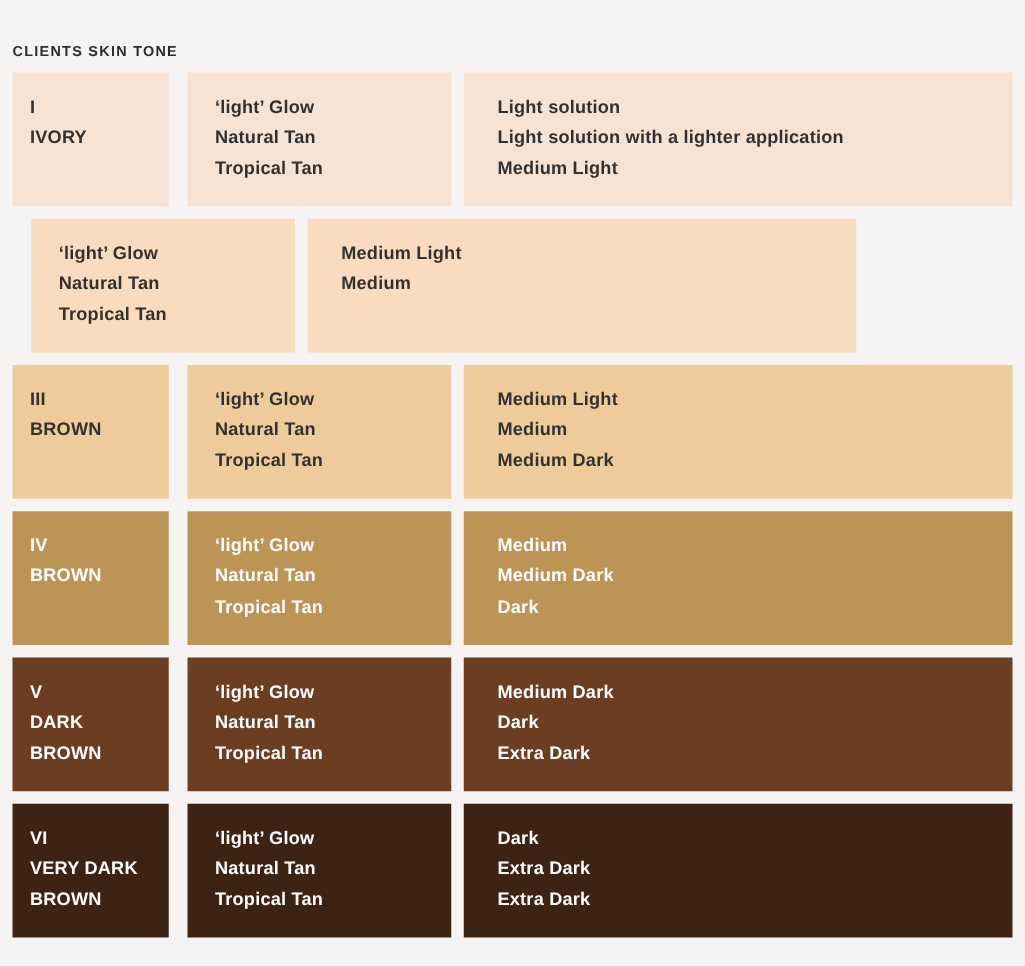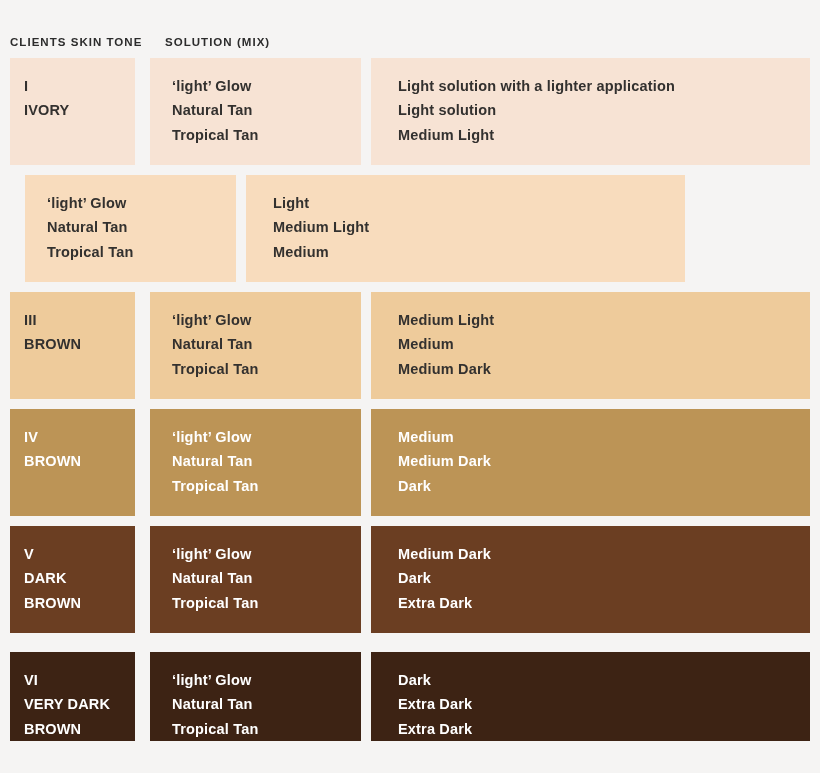--- a/index.html
+++ b/index.html
@@ -53,21 +53,21 @@
   
   .rows {
     padding: 0 10px;
     box-sizing: border-box;
   }
   .row {
     display: flex;
     margin-bottom: 10px;
     height: 107px;
   }
-  .row:last-child { margin-bottom: 1px; align-items: center; }
+  .row:last-child { margin-bottom: 1px; }
 
   .cell {
     box-sizing: border-box;
     padding: 16px 22px 0 22px;
   }
   .cell.col1 { padding-left: 14px; padding-right: 8px; }
   .cell.col2 { }
   .cell.col3 { padding-left: 27px; }
 
   .cell .line {
@@ -86,52 +86,50 @@
 </style>
 </head>
 <body style="background: rgb(245, 244, 243);">
 
 <div class="chart">
 
   <div class="header-row">
     <div class="header-cell col1">CLIENTS SKIN TONE</div>
     <div class="gap1"></div>
     <div class="gap2"></div>
-    <div class="header-cell col3">SOLUTION (MIX)</div>
   </div>
 
   <div class="rows" id="rows-container">
       <div class="row">
         <div class="cell col1 tone-dark" style="background: rgb(247, 227, 212);">
           <div class="line">I</div>
           <div class="line">IVORY</div>
         </div>
         <div class="gap1 spacer"></div>
         <div class="cell col2 tone-dark" style="background: rgb(247, 227, 212);">
           <div class="line">‘light’ Glow</div>
           <div class="line">Natural Tan</div>
           <div class="line">Tropical Tan</div>
         </div>
         <div class="gap2 spacer"></div>
         <div class="cell col3 tone-dark" style="background: rgb(247, 227, 212);">
+          <div class="line">Light solution</div>
           <div class="line">Light solution with a lighter application</div>
-          <div class="line">Light solution</div>
           <div class="line">Medium Light</div>
         </div>
       </div>
       <div class="row">
         <div class="gap1 spacer"></div>
         <div class="cell col2 tone-dark" style="background: rgb(248, 220, 189);">
           <div class="line">‘light’ Glow</div>
           <div class="line">Natural Tan</div>
           <div class="line">Tropical Tan</div>
         </div>
         <div class="gap2 spacer"></div>
         <div class="cell col3 tone-dark" style="background: rgb(248, 220, 189);">
-          <div class="line">Light</div>
           <div class="line">Medium Light</div>
           <div class="line">Medium</div>
         </div>
       </div>
       <div class="row">
         <div class="cell col1 tone-dark" style="background: rgb(238, 203, 155);">
           <div class="line">III</div>
           <div class="line">BROWN</div>
         </div>
         <div class="gap1 spacer"></div>

